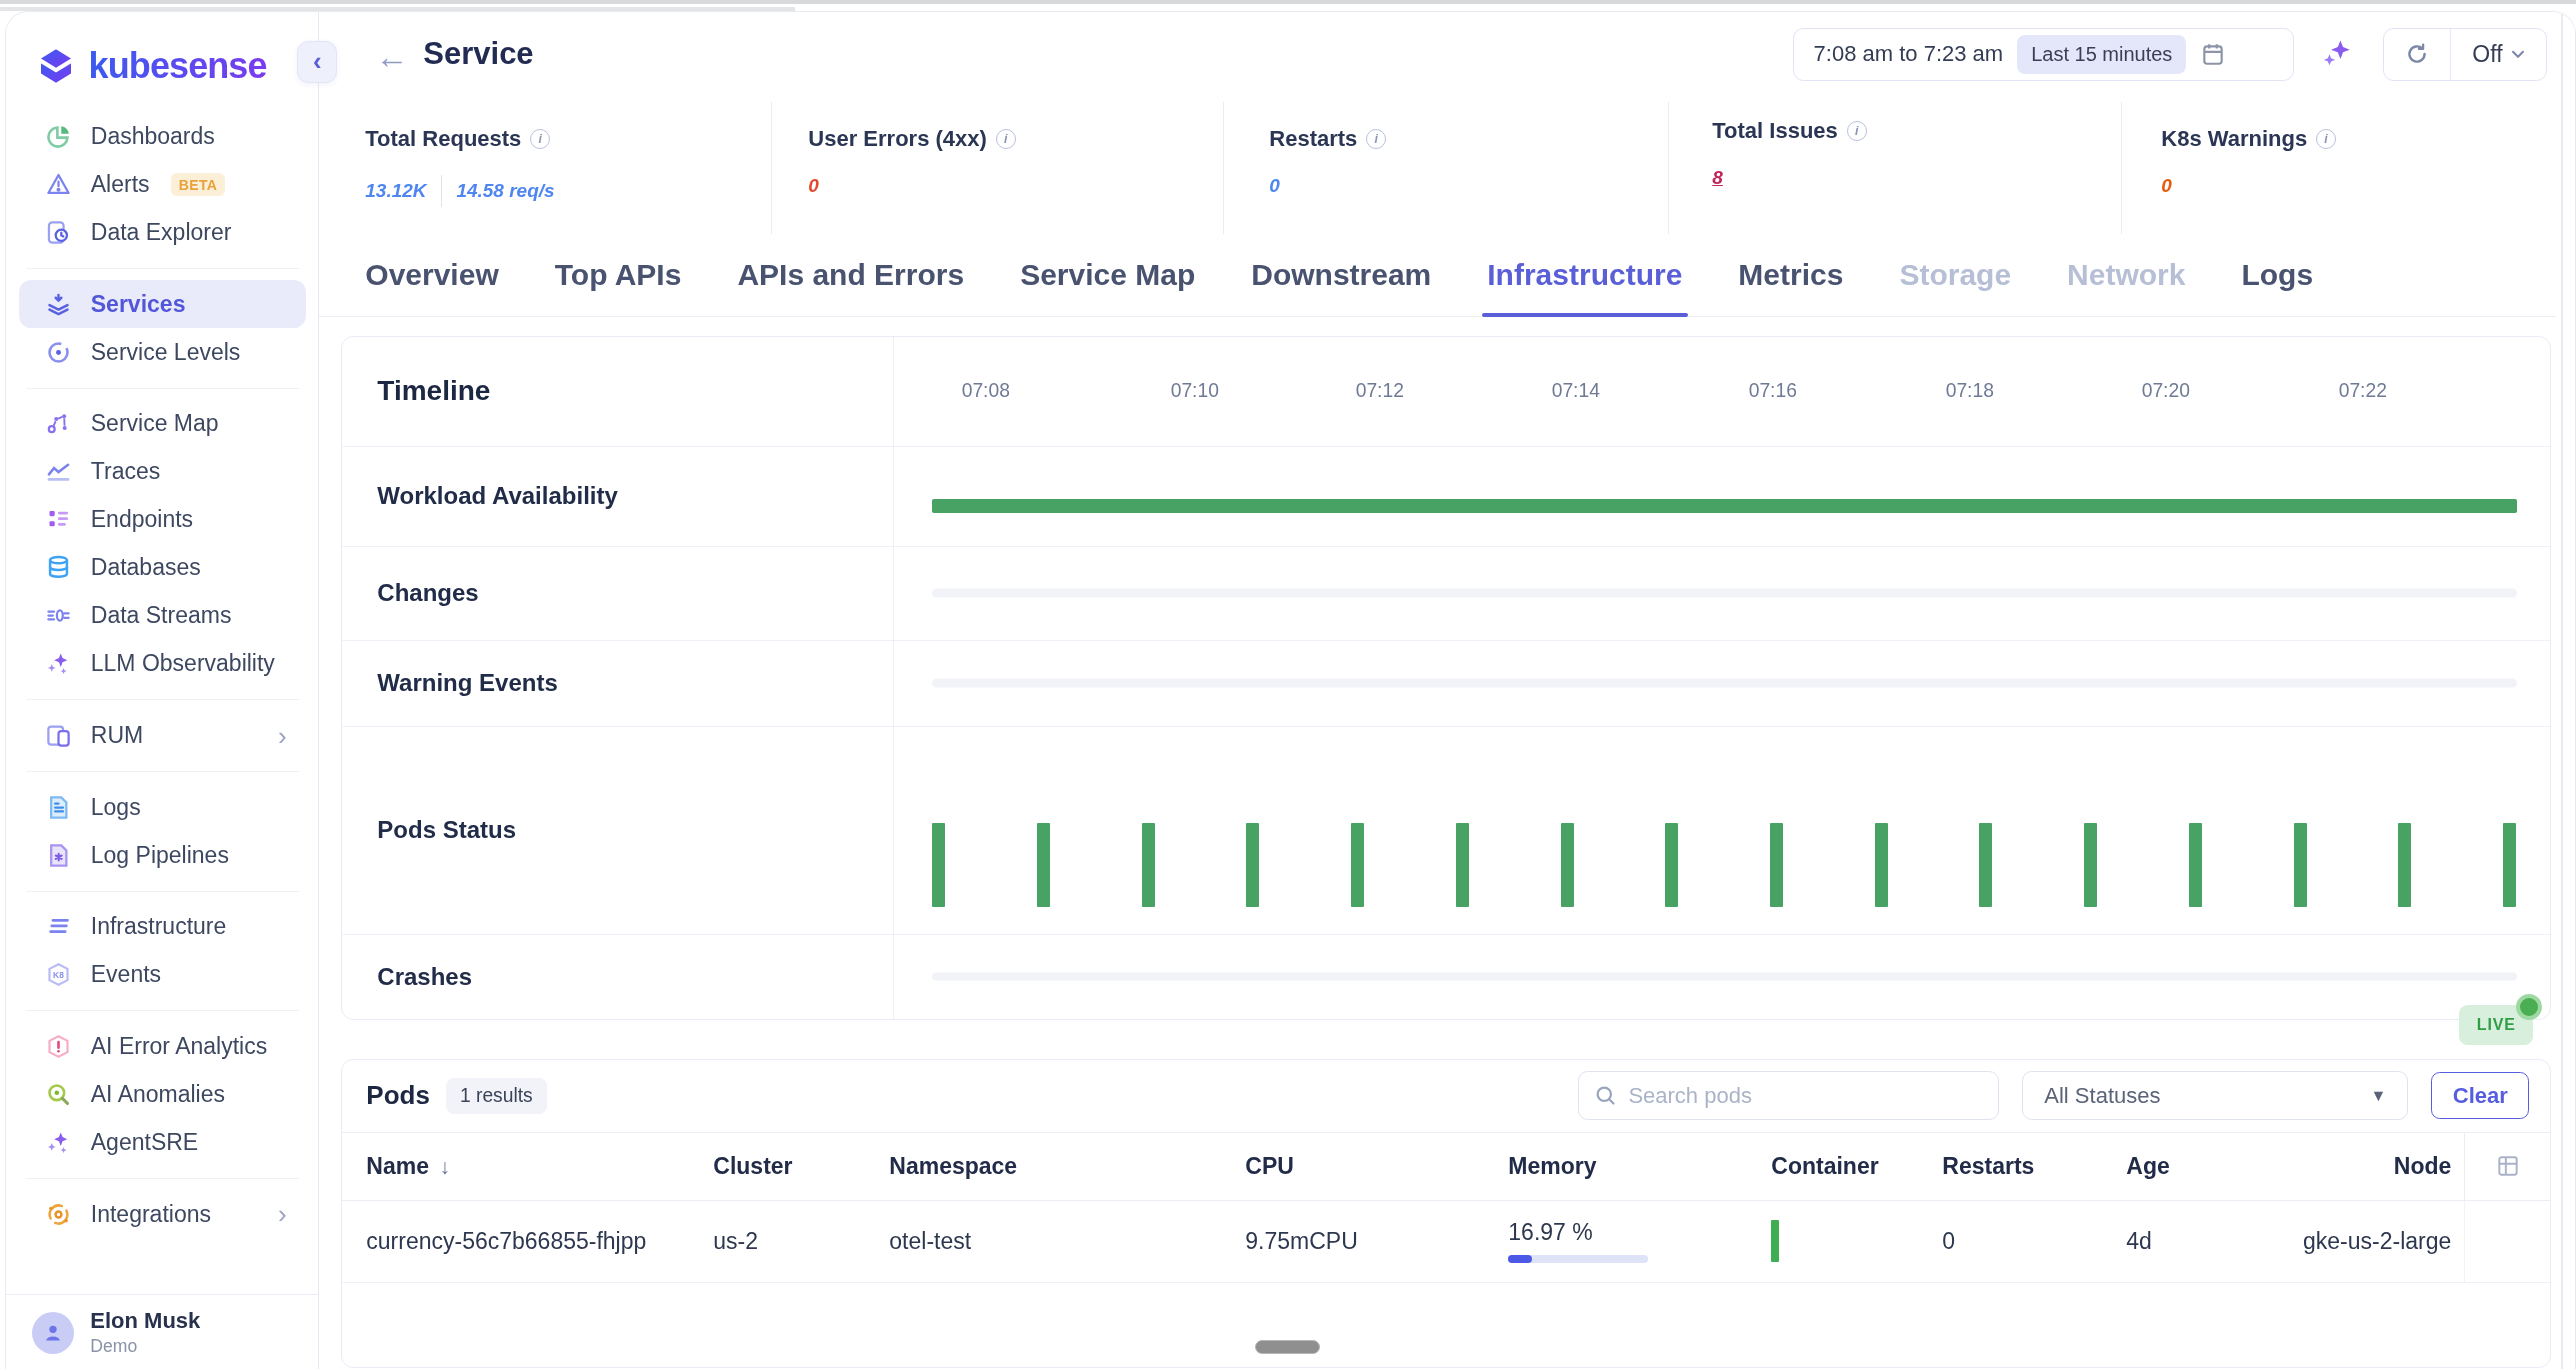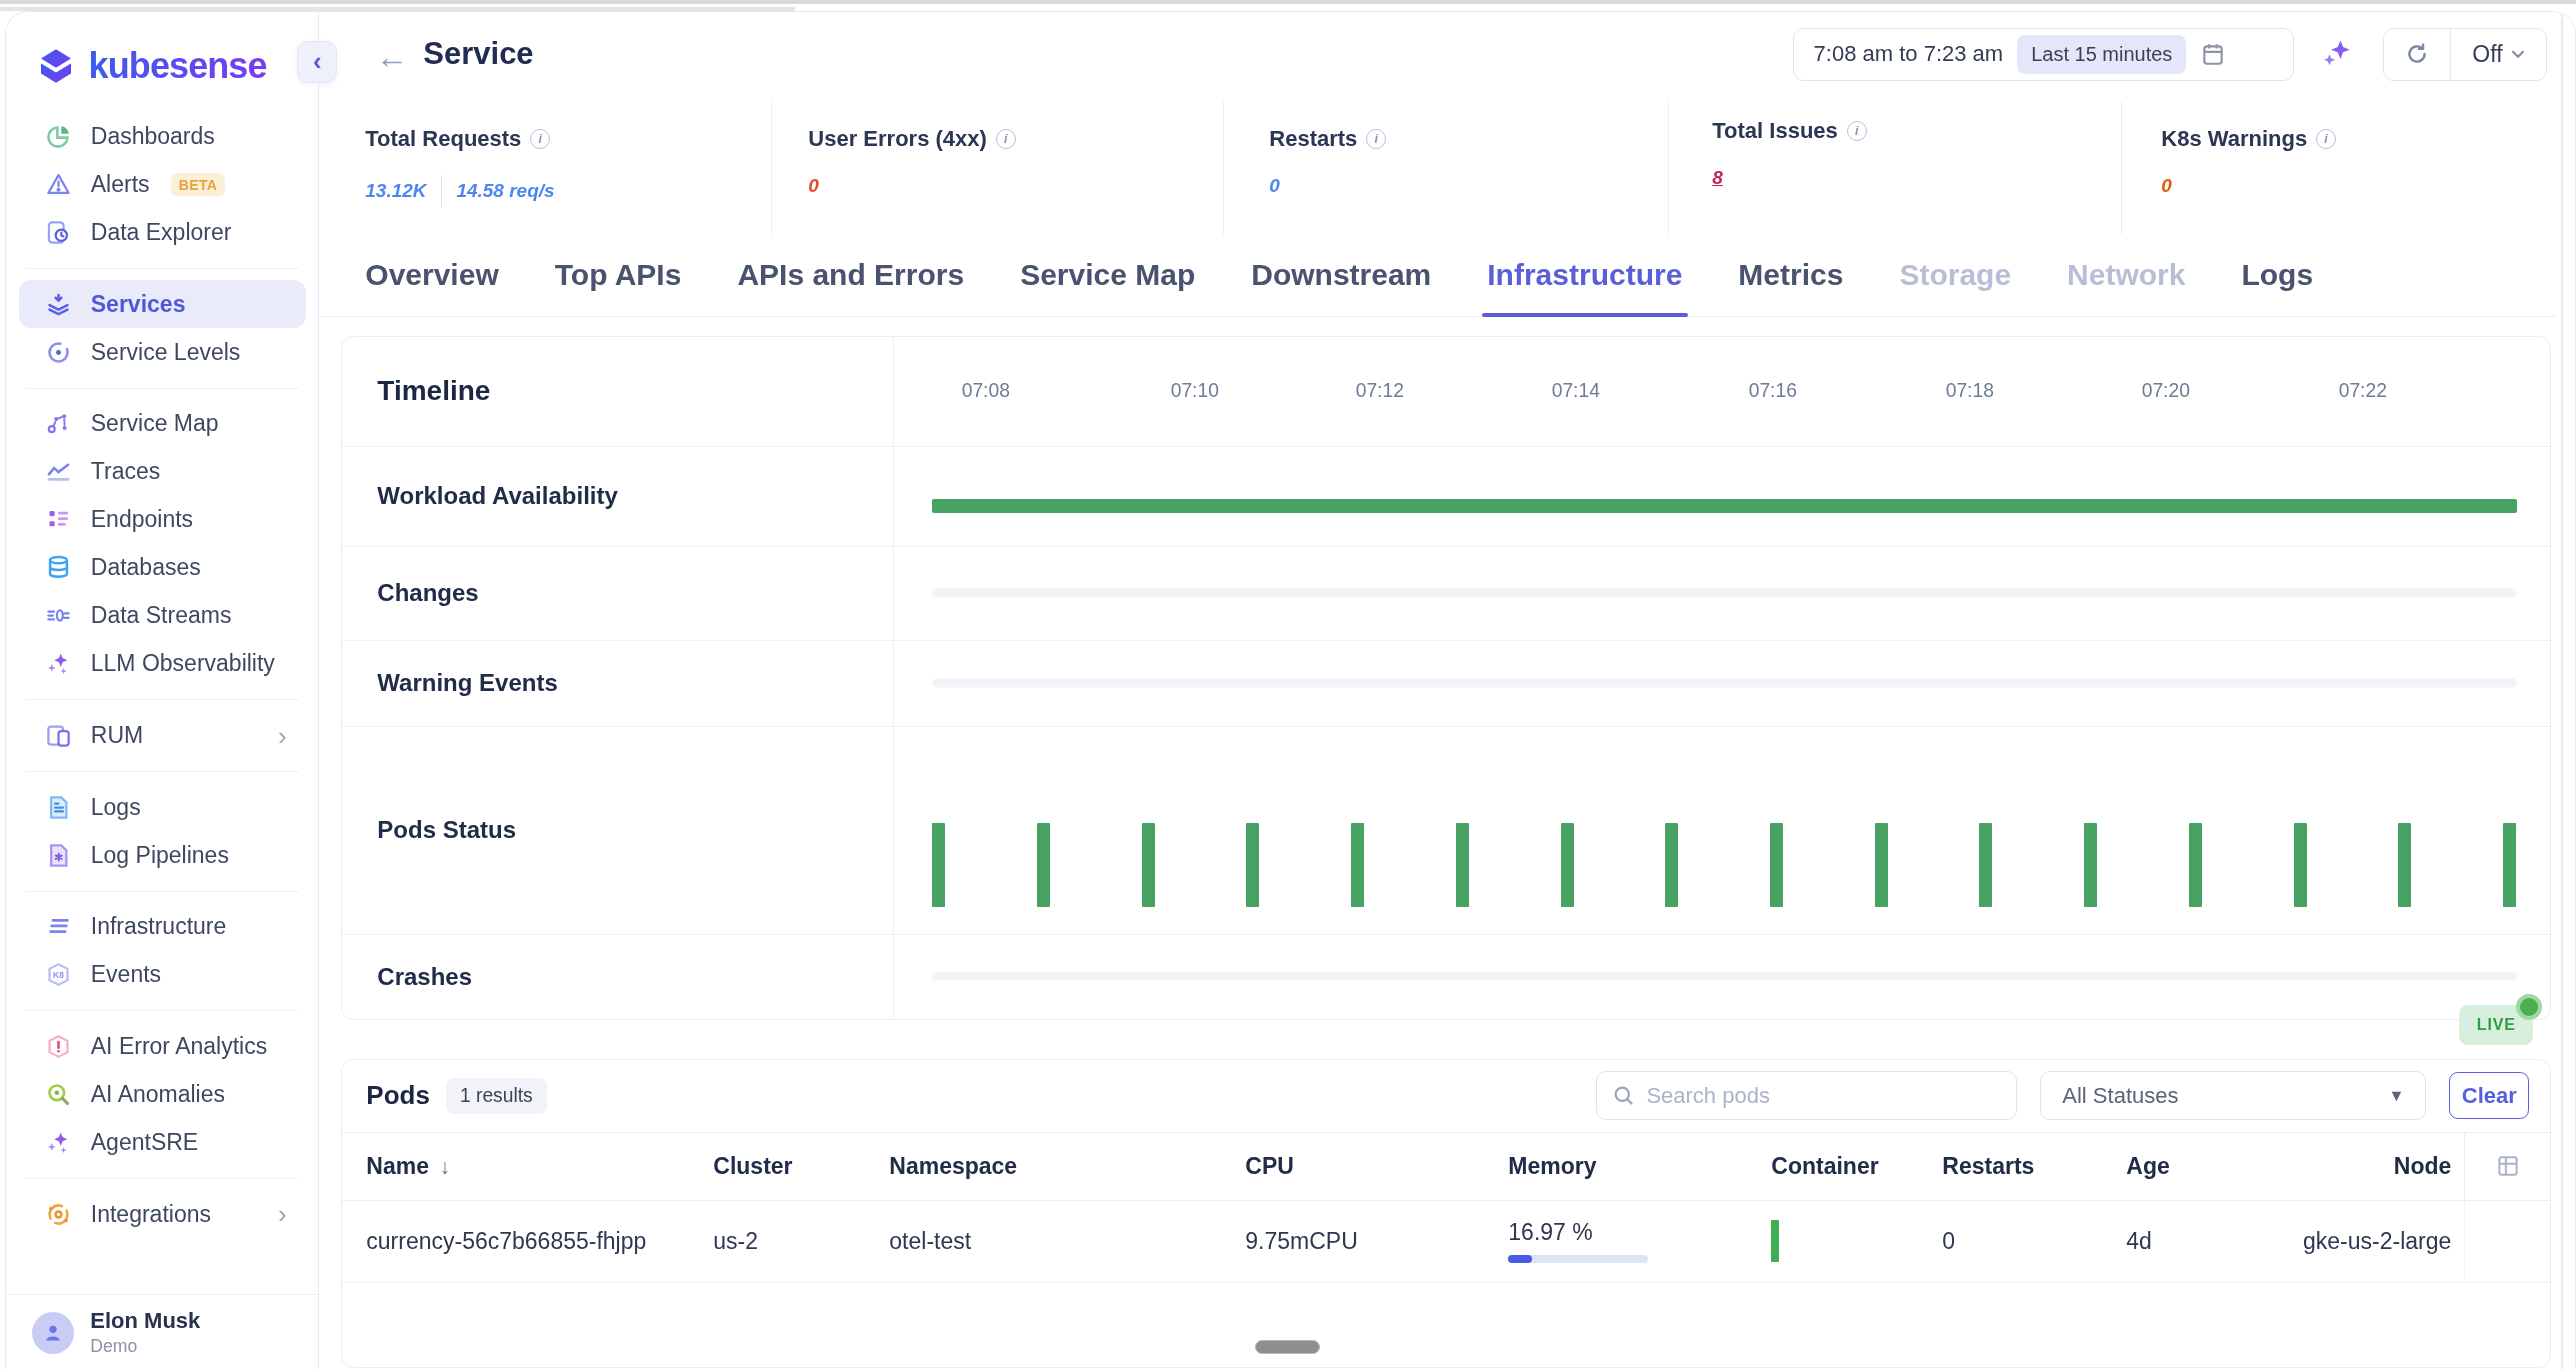--- a/index.html
+++ b/index.html
@@ -141,21 +141,21 @@
   .search-box { width:421px; height:49px; border:0.9px solid #dfe3f0; border-radius:9.7px;
                 display:flex; align-items:center; padding:0 14px; gap:10.5px;margin-left:44px; }
   .search-box svg { width:24.6px; height:24.6px; }
   .search-input { border:none; outline:none; flex:1; font-size:22px; color:#333c54;
                   font-family:"Liberation Sans", sans-serif; }
   .search-input::placeholder { color:#aab3c8; }
   .status-select { width:386px; height:49px; border:0.9px solid #dfe3f0; border-radius:9.7px;
                    display:flex; align-items:center; justify-content:space-between;
                    padding:0 21px; font-size:22px; color:#5a6378; cursor:pointer; }
   .status-caret { font-size:16px; color:#5a6378; }
-  .clear-btn { width:80px; height:47px; border:1.8px solid #565ee0; border-radius:8.8px; background:#fff;
+  .clear-btn { width:98px; height:47px; border:1.8px solid #565ee0; border-radius:8.8px; background:#fff;
                color:#565ee0; font-size:22px; font-weight:700; cursor:pointer;
                font-family:"Liberation Sans", sans-serif; }
 
   .pods-table { border-top:0.9px solid #eceef6; }
   .t-grid { display:grid;
             grid-template-columns:24px 347px 176px 356px 263px 263px 171px 184px 158px 1fr 86px;
             align-items:center; }
   .t-head { height:68px; border-bottom:0.9px solid #eceef6; }
   .t-head .t-cell { font-size:23px; font-weight:700; color:#222c48; }
   .t-row { height:82px; border-bottom:0.9px solid #eef0f7; }

